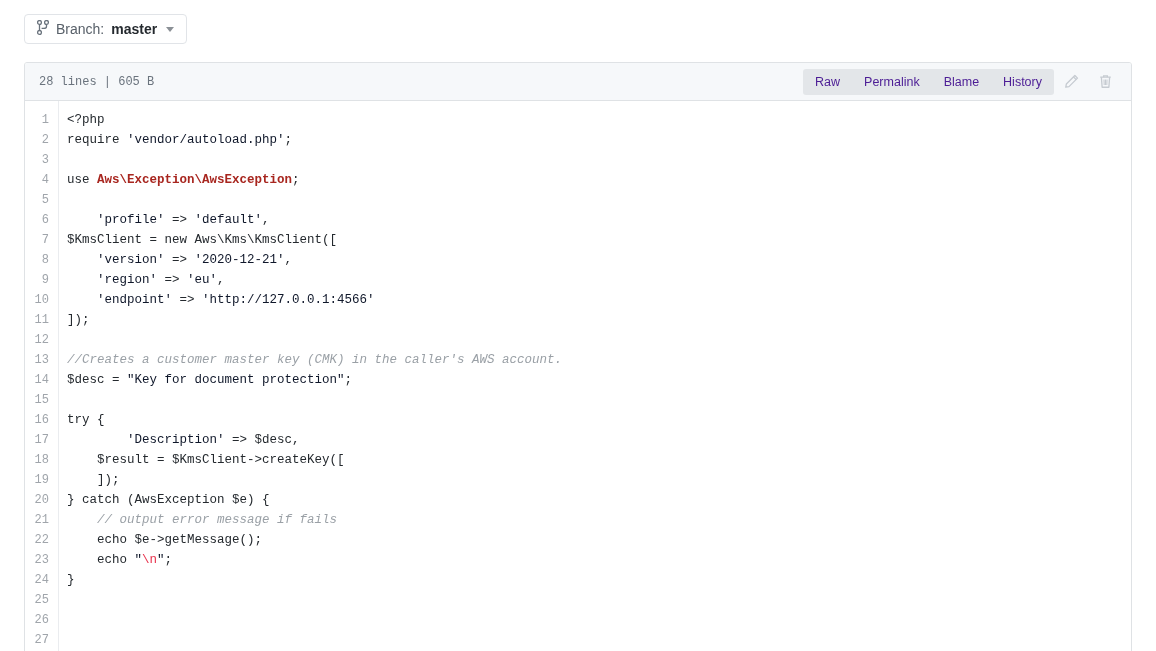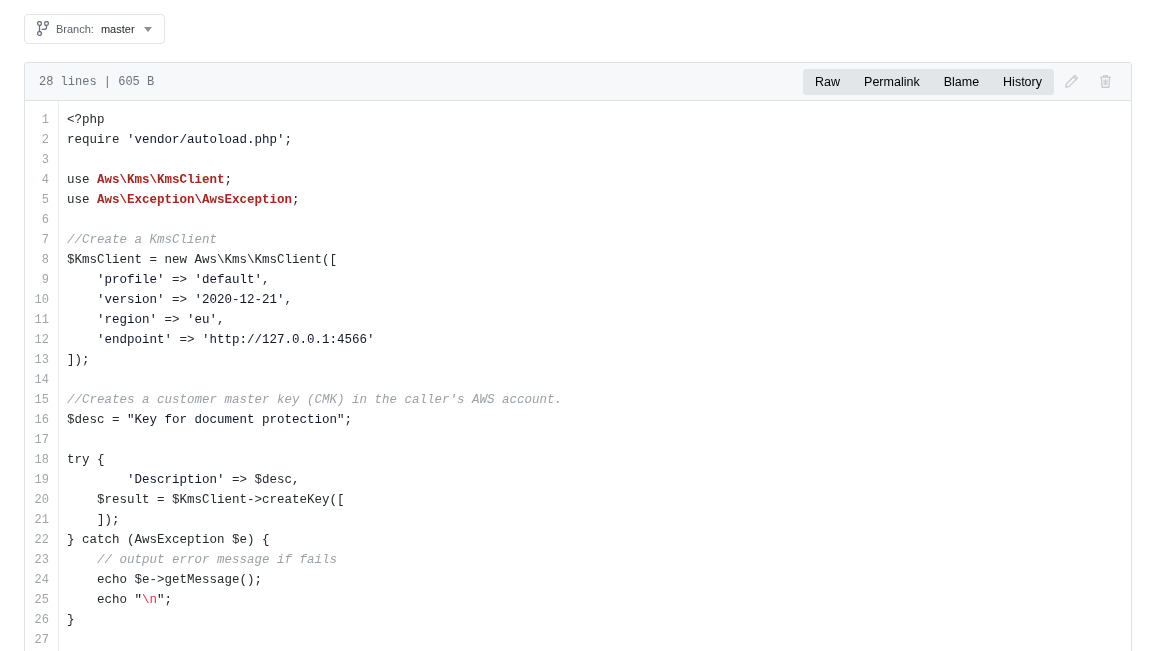--- a/index.html
+++ b/index.html
@@ -28,26 +28,26 @@
   .branch-btn {
     display: flex;
     align-items: center;
     gap: 7px;
     border: 1px solid #e1e4e8;
     border-radius: 4px;
     background: #ffffff;
     padding: 0 12px;
     height: 30px;
     box-sizing: border-box;
-    font-size: 11px;
+    font-size: 14px;
     color: #586069;
     cursor: pointer;
     white-space: nowrap;
   }
-  .branch-label-strong { font-weight: normal; color: #24292e; }
+  .branch-label-strong { font-weight: bold; color: #24292e; }
   .caret {
     display: inline-block;
     width: 0; height: 0;
     border-left: 4px solid transparent;
     border-right: 4px solid transparent;
     border-top: 5px solid #8b9096;
     margin-left: 2px;
   }
   .git-icon { display: block; }
 
@@ -97,21 +97,21 @@
     display: flex;
     background: #e3e6e9;
     border-radius: 3px;
     overflow: hidden;
   }
   .btn-group .gbtn {
     background: transparent;
     border: none;
     font-family: "Liberation Sans", sans-serif;
     font-size: 12.5px;
-    color: #000000;
+    color: #4c1d95;
     padding: 0 12px;
     height: 26px;
     line-height: 26px;
     cursor: pointer;
     white-space: nowrap;
   }
   .icon-btn {
     background: transparent;
     border: none;
     cursor: pointer;
@@ -255,26 +255,24 @@
         <div class="ln">23</div>
         <div class="ln">24</div>
         <div class="ln">25</div>
         <div class="ln">26</div>
         <div class="ln">27</div>
       </div>
     <div class="code-col" id="codecol">
         <div class="cl"><span class="t-kw">&lt;?php</span></div>
         <div class="cl"><span class="t-kw">require</span><span class="t-pln"> </span><span class="t-str">'vendor/autoload.php'</span><span class="t-pln">;</span></div>
         <div class="cl">&nbsp;</div>
-        <div class="cl"><span class="t-kw">use</span><span class="t-pln"> </span><span class="t-ns">Aws\Kms\KmsClient</span><span class="t-pln">;</span></div>
         <div class="cl"><span class="t-kw">use</span><span class="t-pln"> </span><span class="t-ns">Aws\Exception\AwsException</span><span class="t-pln">;</span></div>
         <div class="cl">&nbsp;</div>
-        <div class="cl"><span class="t-com">//Create a KmsClient</span></div>
+        <div class="cl"><span class="t-pln">    </span><span class="t-str">'profile'</span><span class="t-pln"> =&gt; </span><span class="t-str">'default'</span><span class="t-pln">,</span></div>
         <div class="cl"><span class="t-pln">$KmsClient = </span><span class="t-kw">new</span><span class="t-pln"> Aws\Kms\KmsClient([</span></div>
-        <div class="cl"><span class="t-pln">    </span><span class="t-str">'profile'</span><span class="t-pln"> =&gt; </span><span class="t-str">'default'</span><span class="t-pln">,</span></div>
         <div class="cl"><span class="t-pln">    </span><span class="t-str">'version'</span><span class="t-pln"> =&gt; </span><span class="t-str">'2020-12-21'</span><span class="t-pln">,</span></div>
         <div class="cl"><span class="t-pln">    </span><span class="t-str">'region'</span><span class="t-pln"> =&gt; </span><span class="t-str">'eu'</span><span class="t-pln">,</span></div>
         <div class="cl"><span class="t-pln">    </span><span class="t-str">'endpoint'</span><span class="t-pln"> =&gt; </span><span class="t-str">'http://127.0.0.1:4566'</span></div>
         <div class="cl"><span class="t-pln">]);</span></div>
         <div class="cl">&nbsp;</div>
         <div class="cl"><span class="t-com">//Creates a customer master key (CMK) in the caller's AWS account.</span></div>
         <div class="cl"><span class="t-pln">$desc = </span><span class="t-str">"Key for document protection"</span><span class="t-pln">;</span></div>
         <div class="cl">&nbsp;</div>
         <div class="cl"><span class="t-kw">try</span><span class="t-pln"> {</span></div>
         <div class="cl"><span class="t-pln">        </span><span class="t-str">'Description'</span><span class="t-pln"> =&gt; $desc,</span></div>

